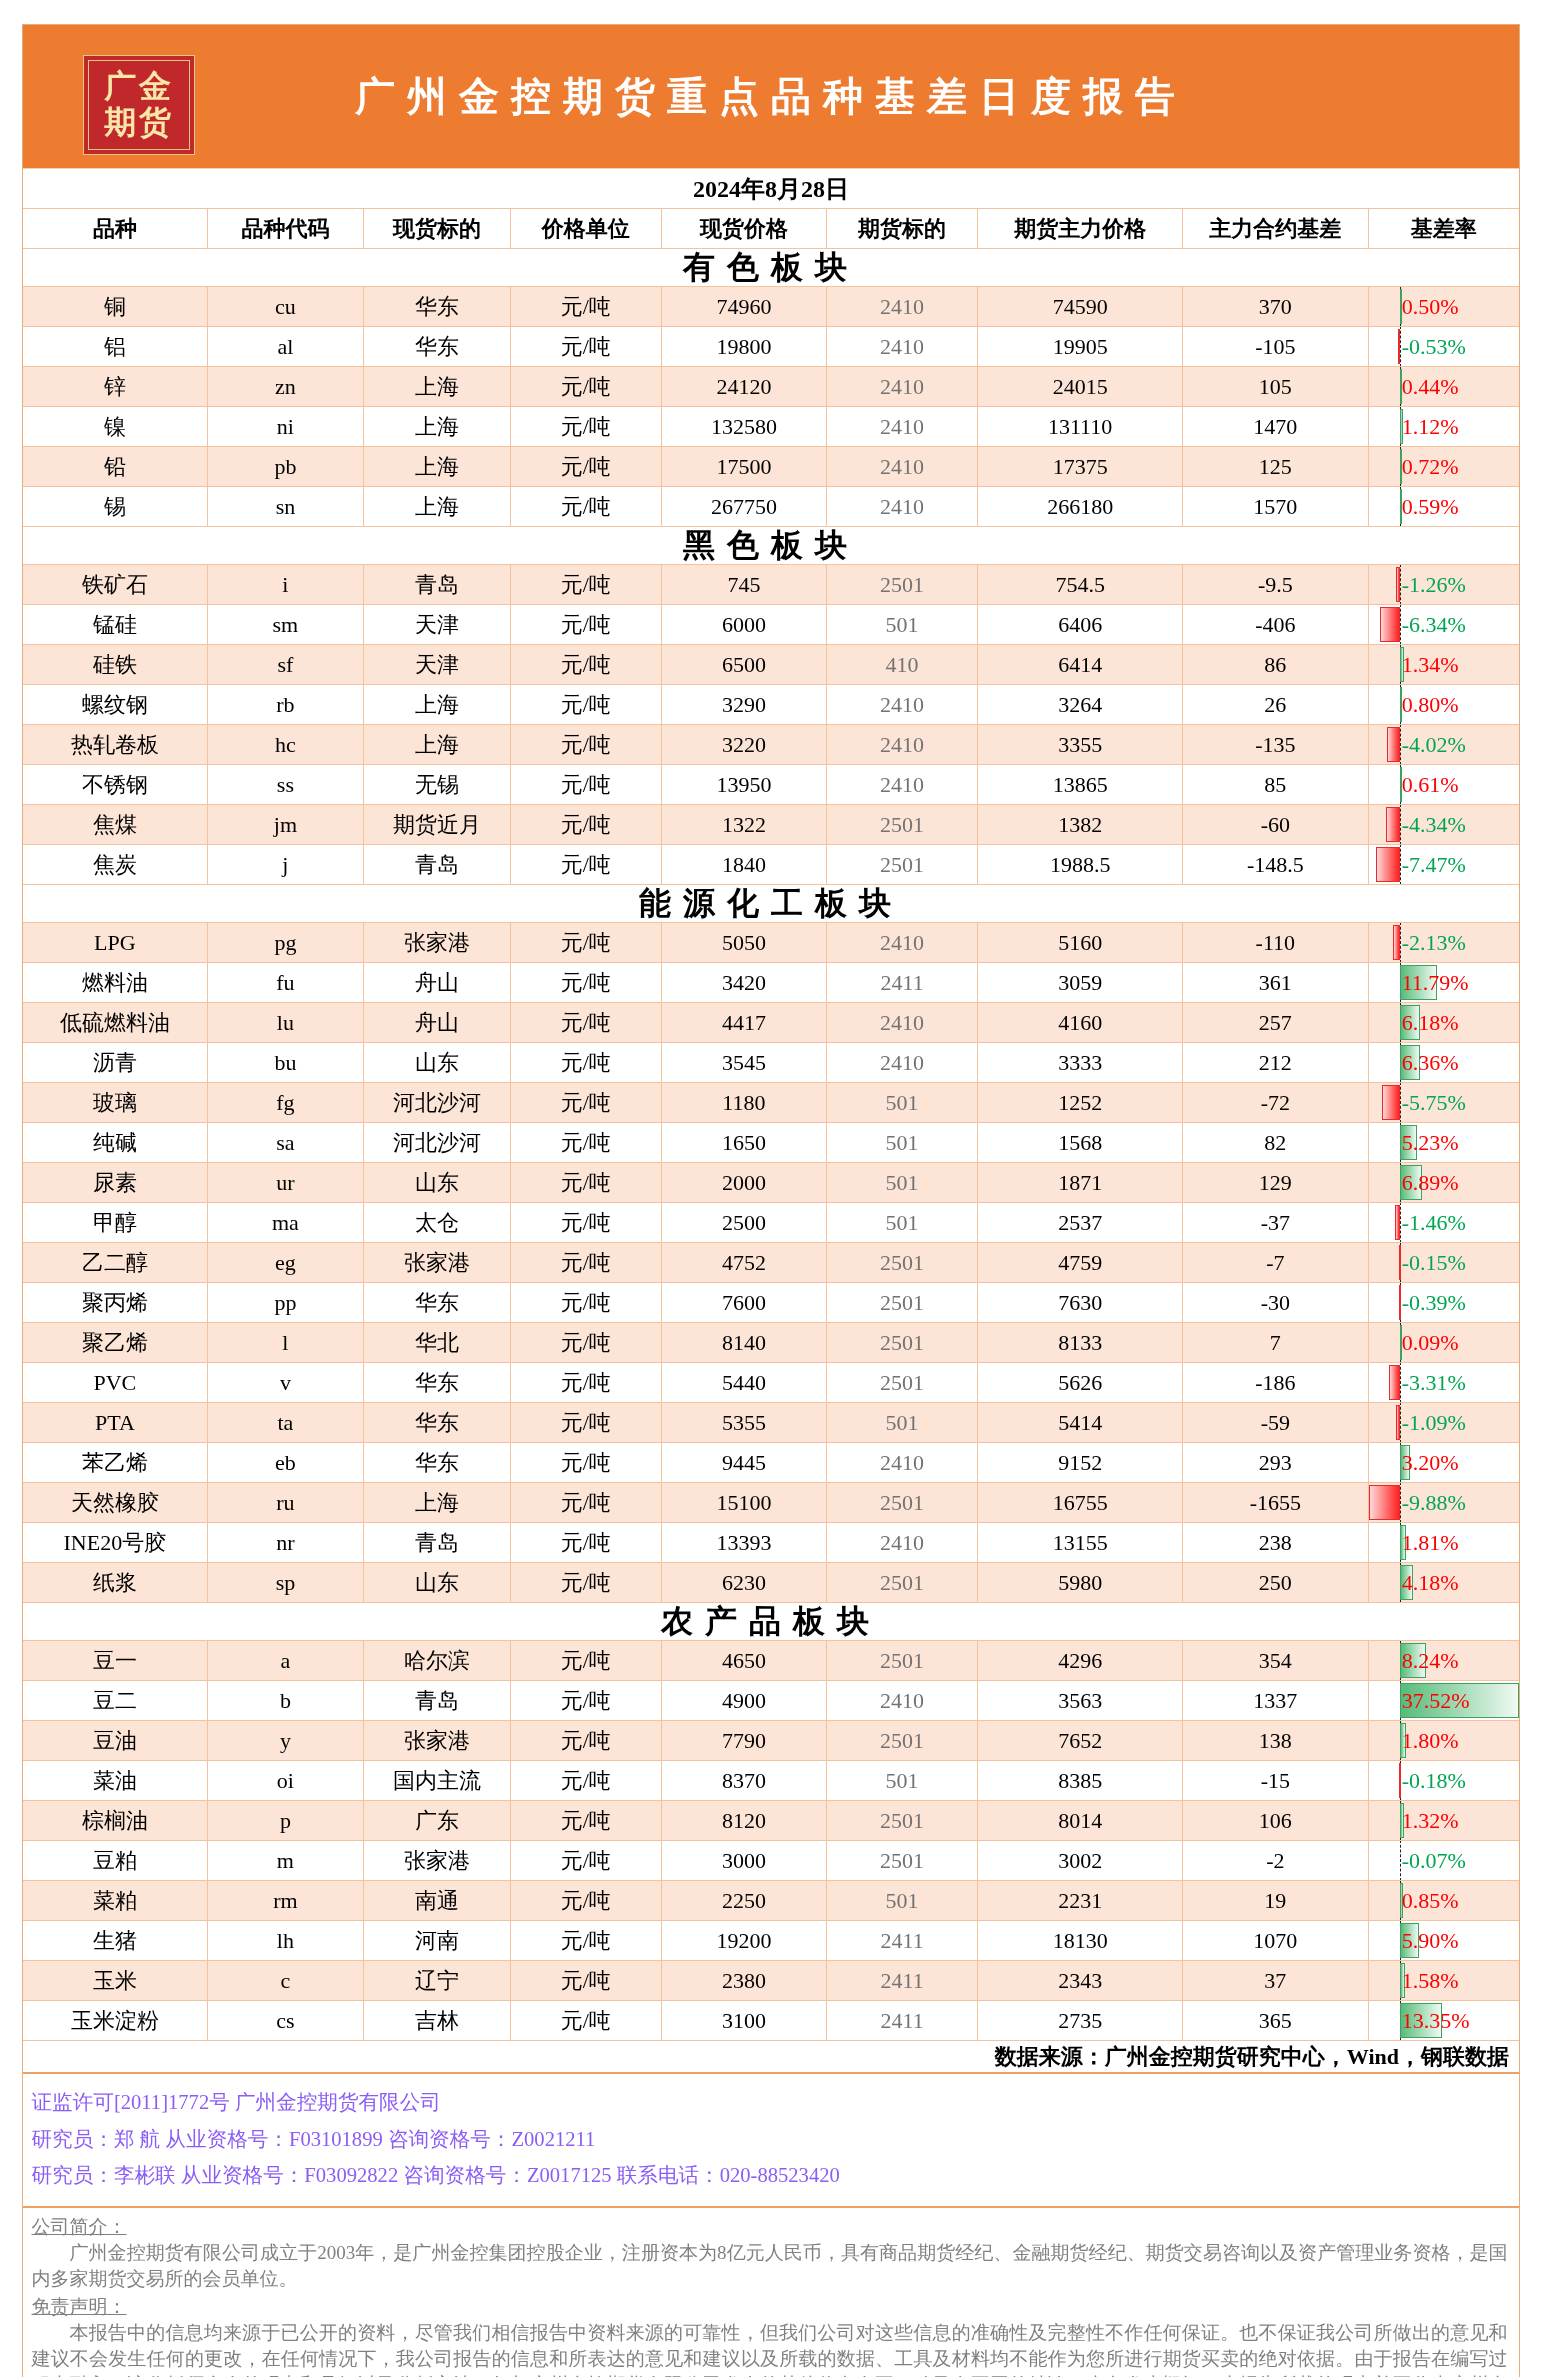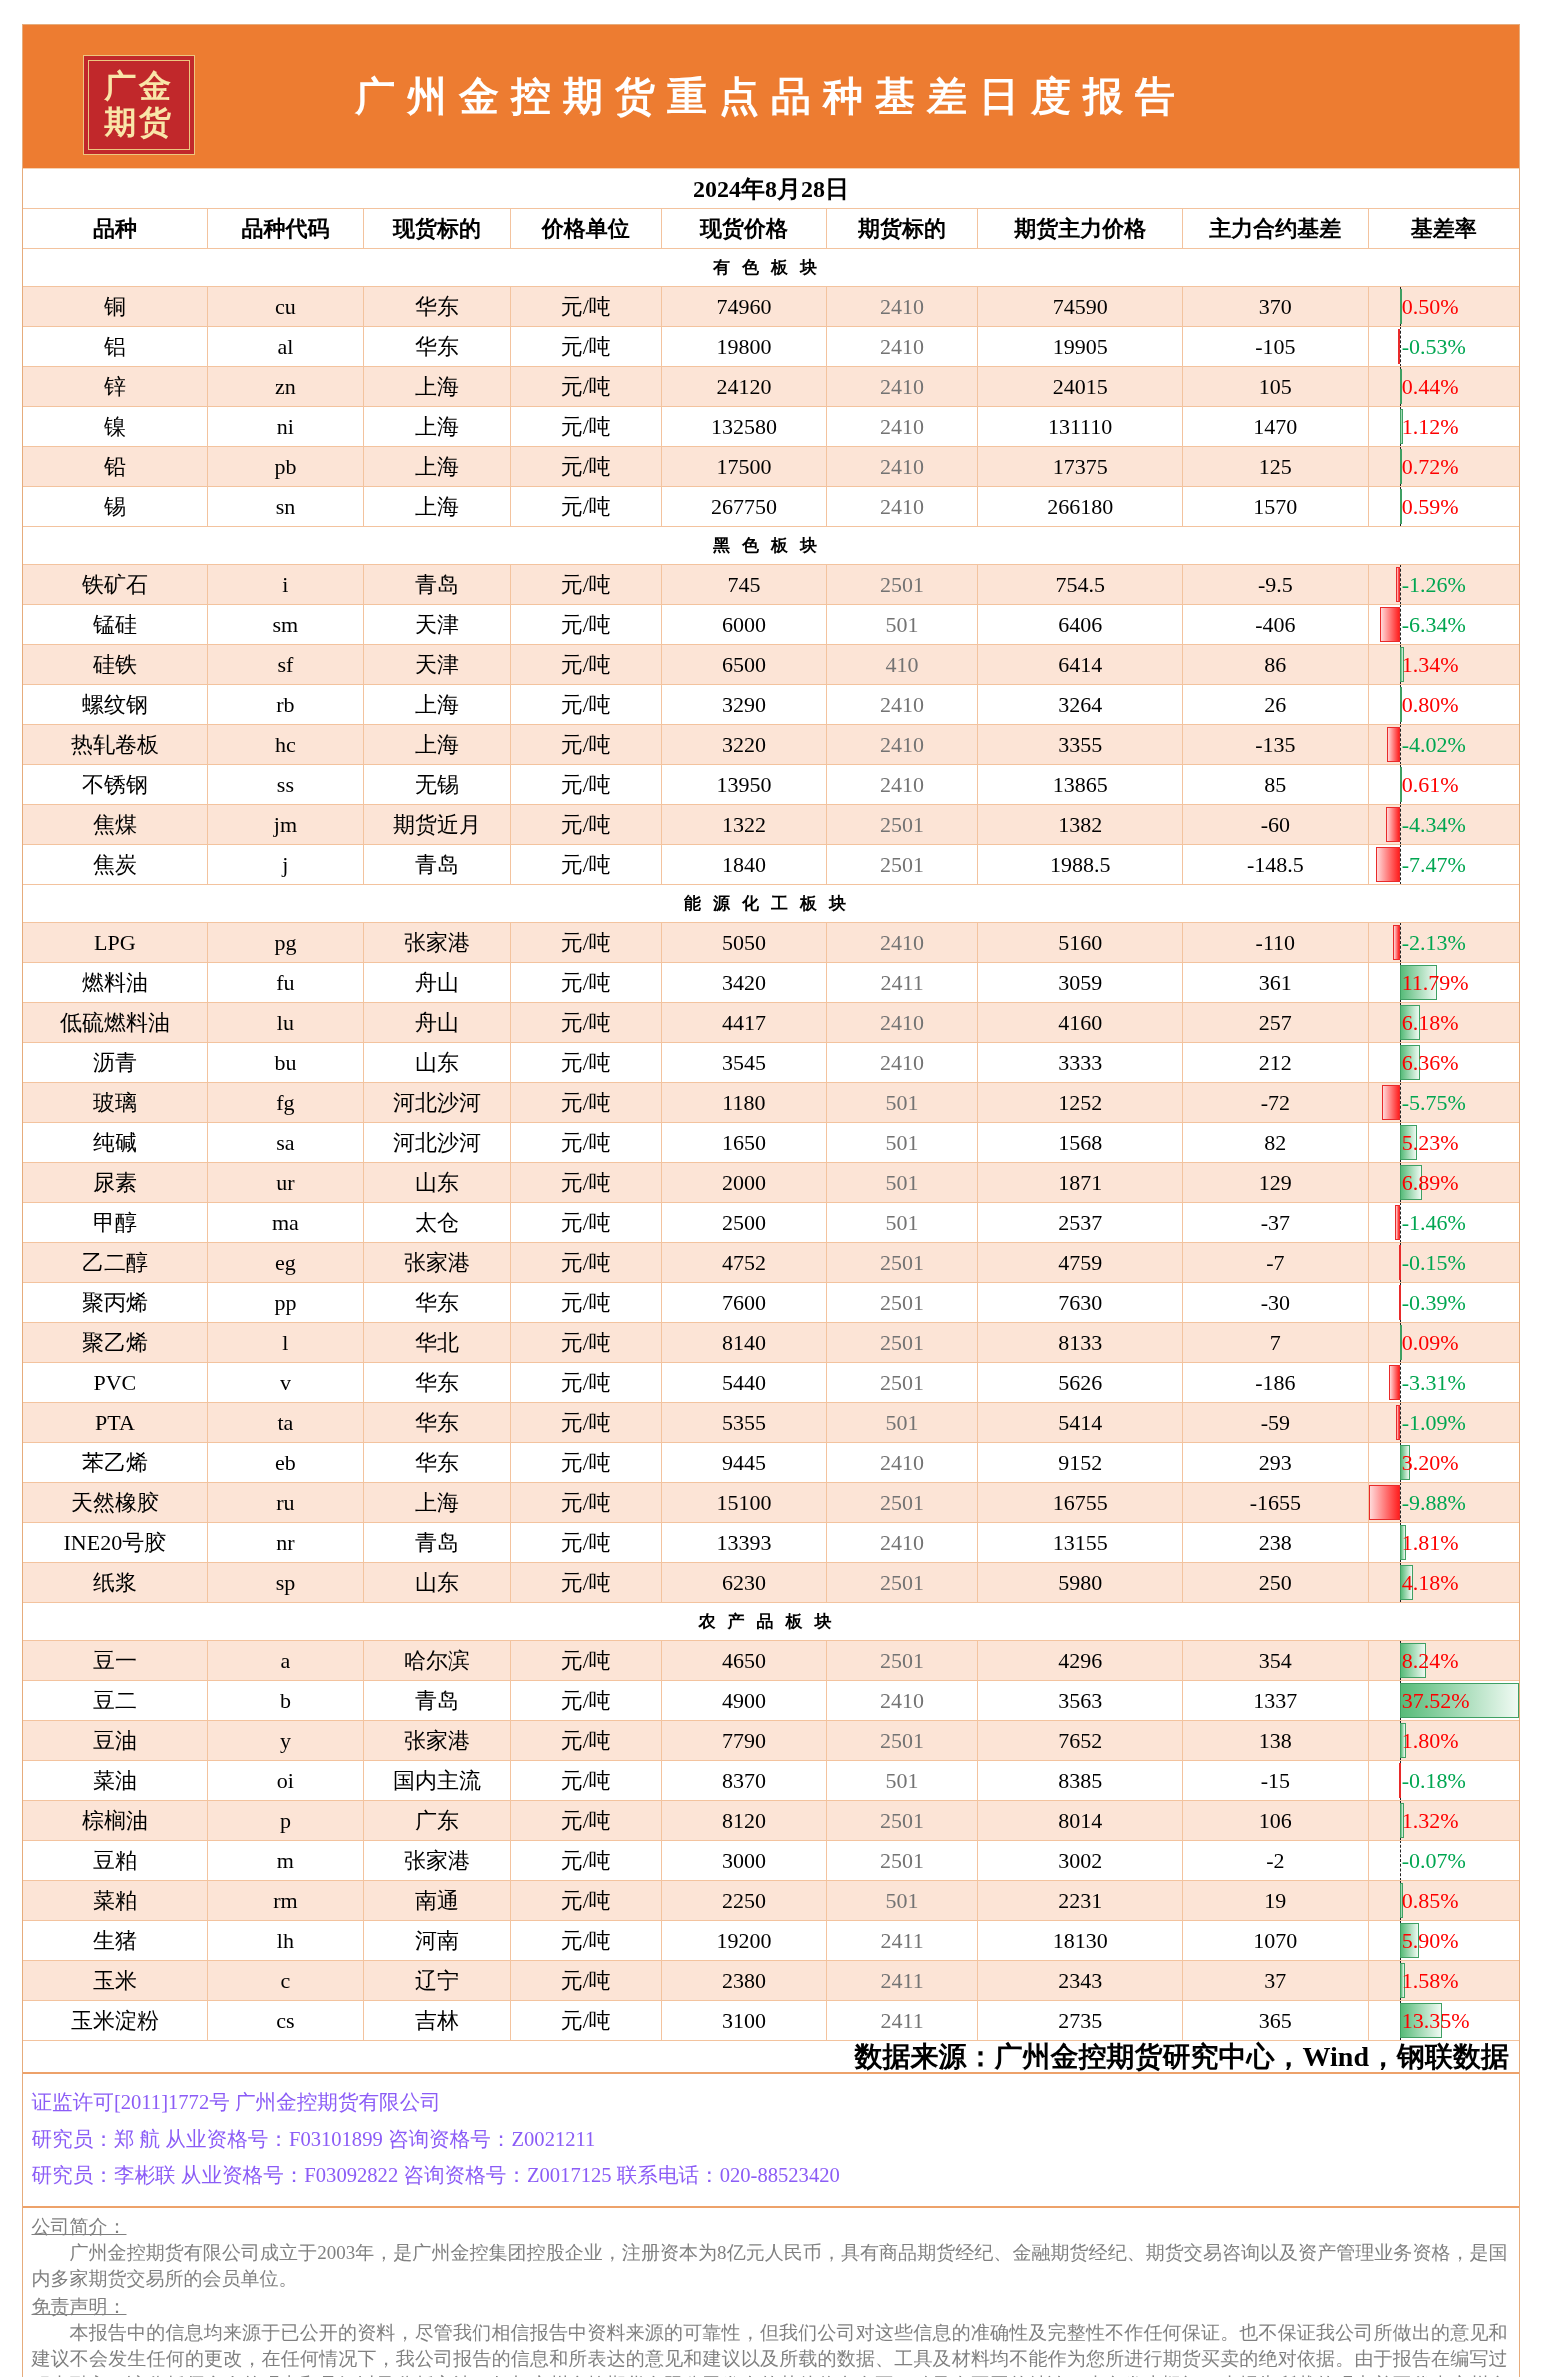--- a/index.html
+++ b/index.html
@@ -18,35 +18,35 @@
         justify-content:center;color:#ffffff;font-size:40px;font-weight:bold;letter-spacing:12px;}
   
   .grid-row{display:grid;grid-template-columns:12.35% 10.45% 9.8% 10.1% 11.05% 10.1% 13.7% 12.4% 1fr;}
   .date-row{height:39px;display:flex;align-items:center;justify-content:center;
         font-weight:bold;font-size:24px;border-bottom:1.4px solid #f3c39e;background:#fff;}
   .header-row{height:39px;font-weight:bold;font-size:22px;border-bottom:1.4px solid #f3c39e;background:#fff;}
   .cell{display:flex;align-items:center;justify-content:center;border-right:1.4px solid #f3c39e;
         box-sizing:border-box;overflow:hidden;white-space:nowrap;}
   .cell:last-child{border-right:none;}
   .section-row{height:37px;display:flex;align-items:center;justify-content:center;font-weight:bold;
-        font-size:17px;letter-spacing:12px;border-bottom:1.4px solid #f3c39e;background:#fff;}
+        font-size:32px;letter-spacing:12px;border-bottom:1.4px solid #f3c39e;background:#fff;}
   .row{height:39px;font-size:22px;border-bottom:1.4px solid #f3c39e;background:#fff;}
   .row.peach{background:#FCE4D6;}
   .contract{color:#737373;}
   .rate{position:relative;}
   .axis{position:absolute;left:20.84%;top:-1.4px;bottom:-1.4px;border-left:1.4px dashed #222;}
   .bar{position:absolute;top:2.1px;bottom:2.1px;box-sizing:border-box;}
   .bar.pos{background:linear-gradient(to right,#57BB79,#F0FAF3);border:0.7px solid #3FA063;}
   .bar.neg{background:linear-gradient(to left,#FF2020,#FFD9D9);border:0.7px solid #E82A2A;}
   .rt{position:absolute;left:22%;top:50%;transform:translateY(-50%);font-size:22px;z-index:2;}
   .rt.pos-t{color:#FE0000;}
   .rt.neg-t{color:#00A651;}
   
   .datasource{height:31px;display:flex;align-items:center;justify-content:flex-end;
-        font-weight:bold;font-size:28px;padding-right:10px;border-bottom:2.1px solid #eda26a;background:#fff;}
+        font-weight:bold;font-size:22px;padding-right:10px;border-bottom:2.1px solid #eda26a;background:#fff;}
   .info{padding:5.7px 0 8.5px 8.5px;color:#8b5cf6;font-size:20.6px;border-bottom:2.1px solid #eda26a;}
   .info div{margin:8.5px 0;}
   .disclaimer{padding:4.3px 11.4px 24px 8.5px;color:#808080;font-size:19px;line-height:26px;}
   .disclaimer .dlabel{margin:2px 0 0 0;text-decoration:underline;}
   .disclaimer p{margin:0;text-indent:2em;text-align:justify;}
 </style>
 </head>
 <body>
 
 <div class="content">

